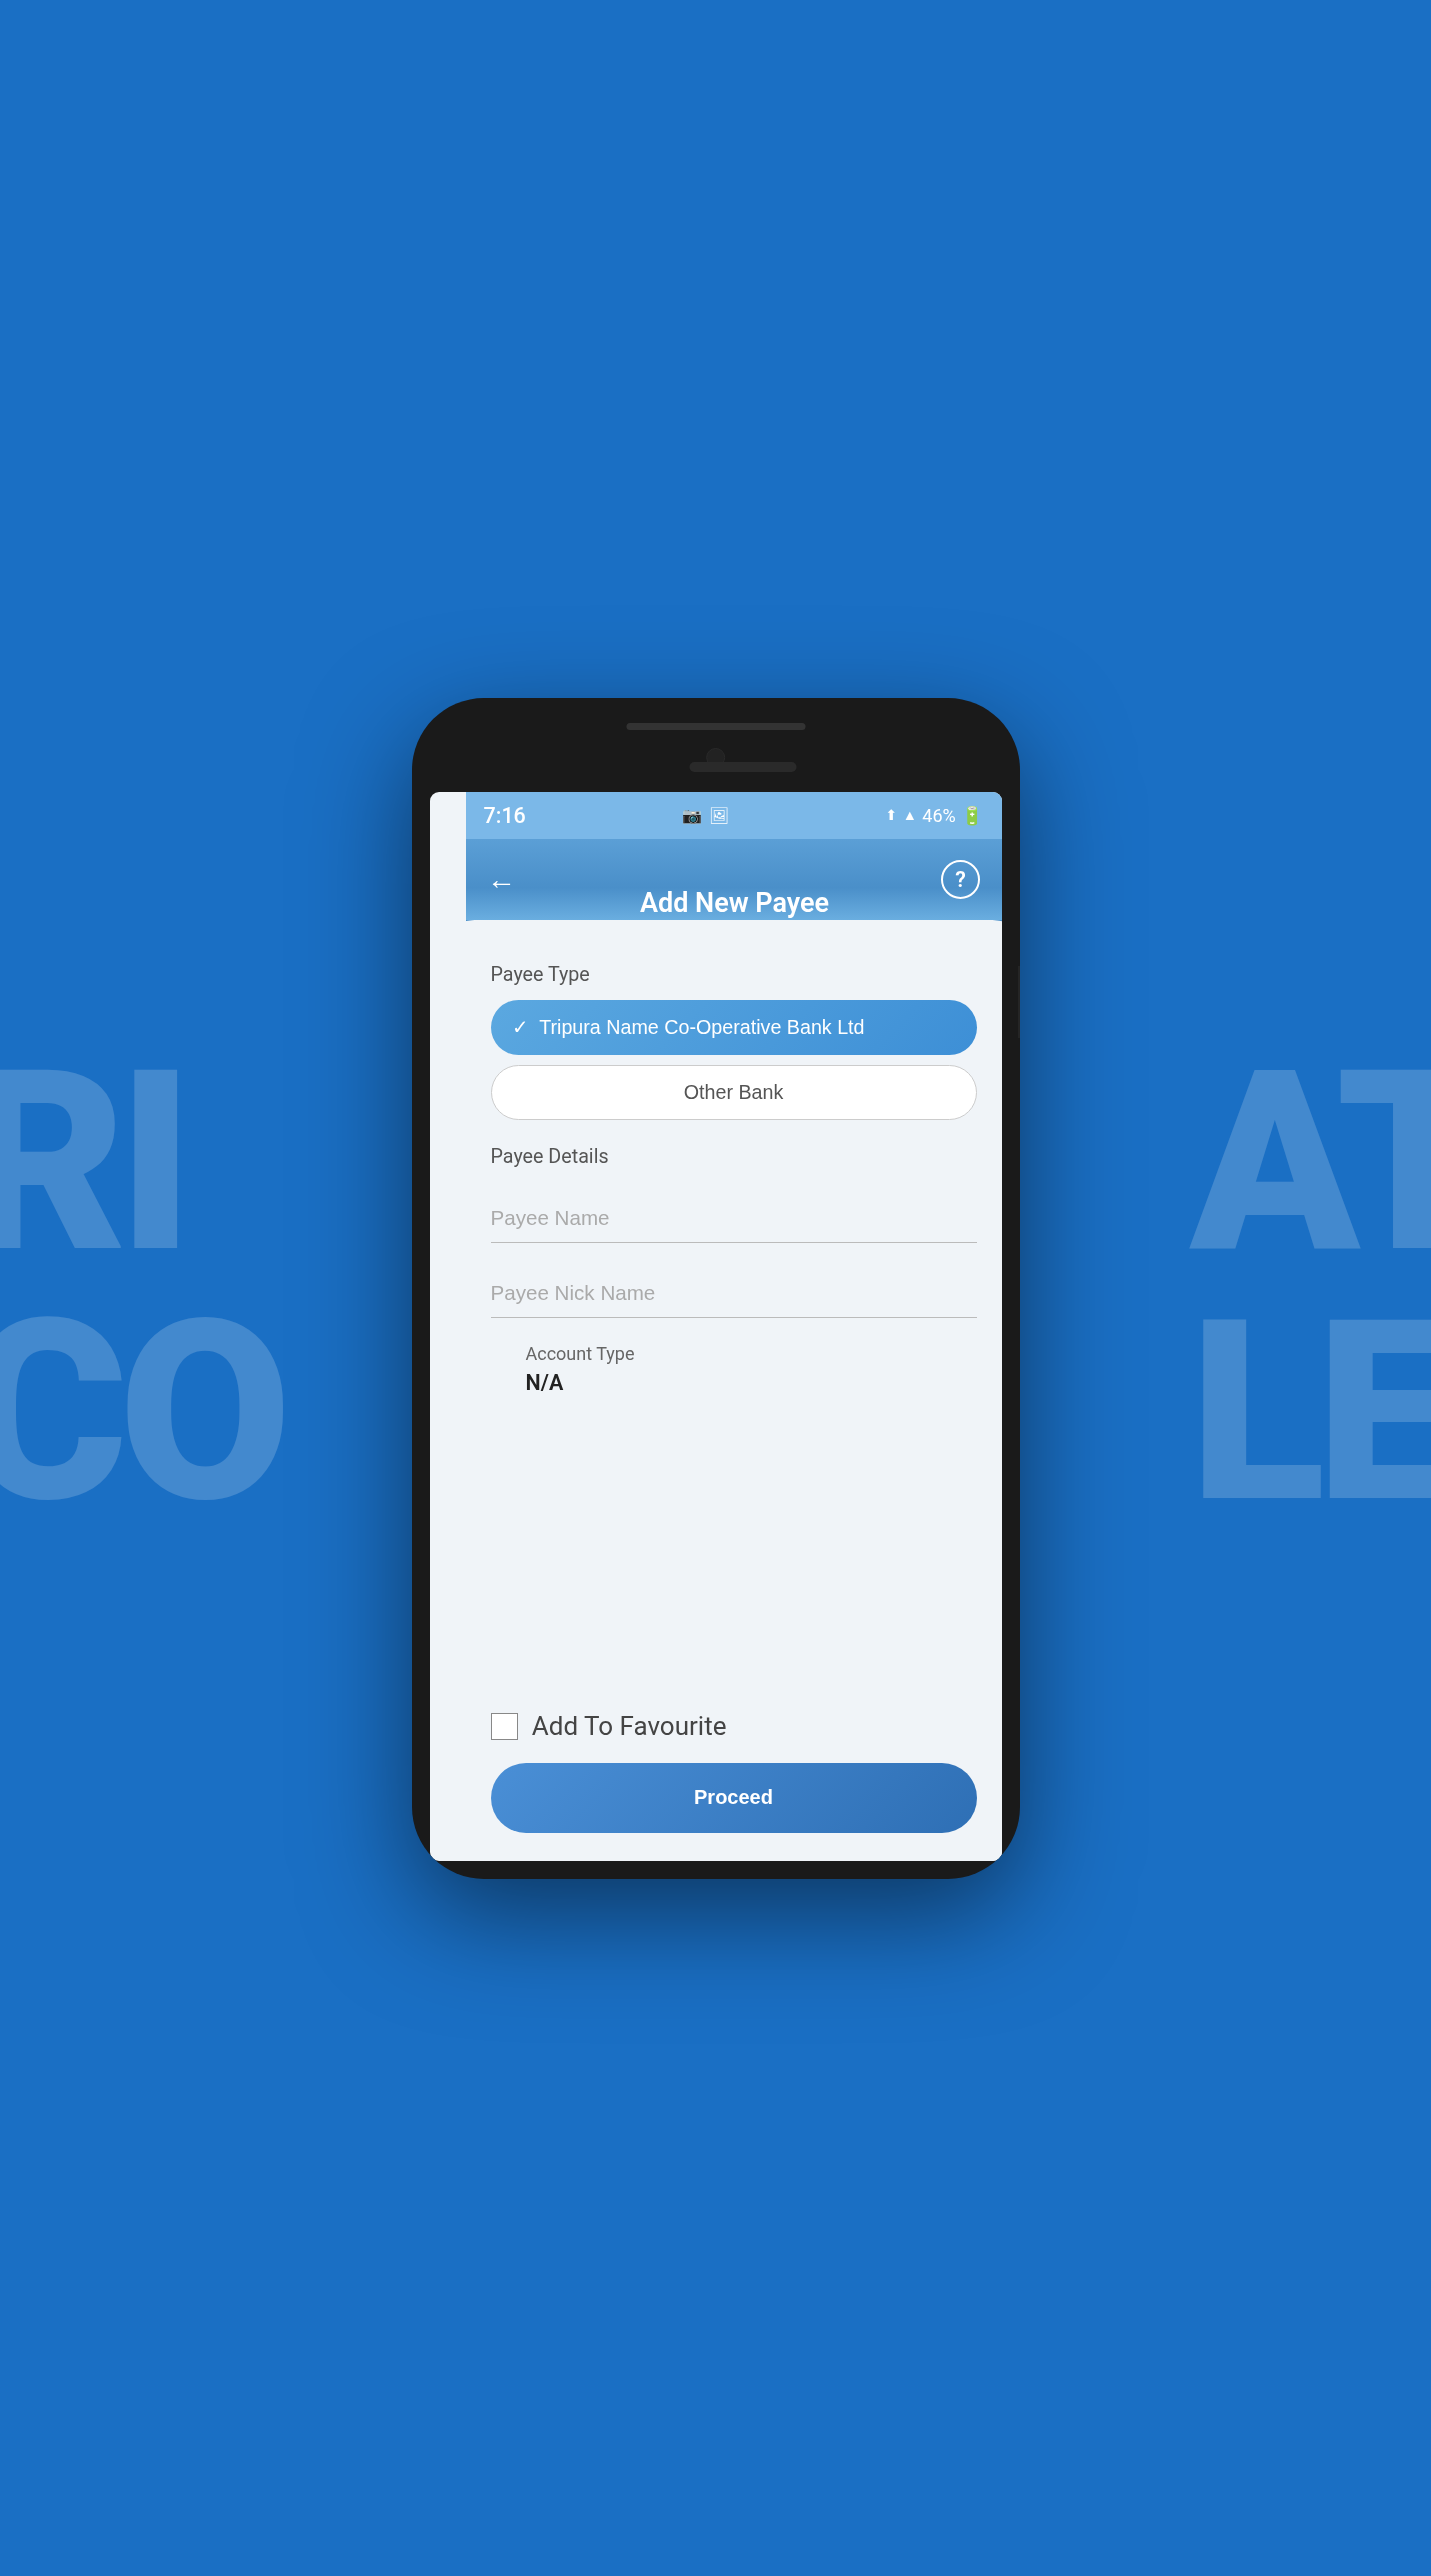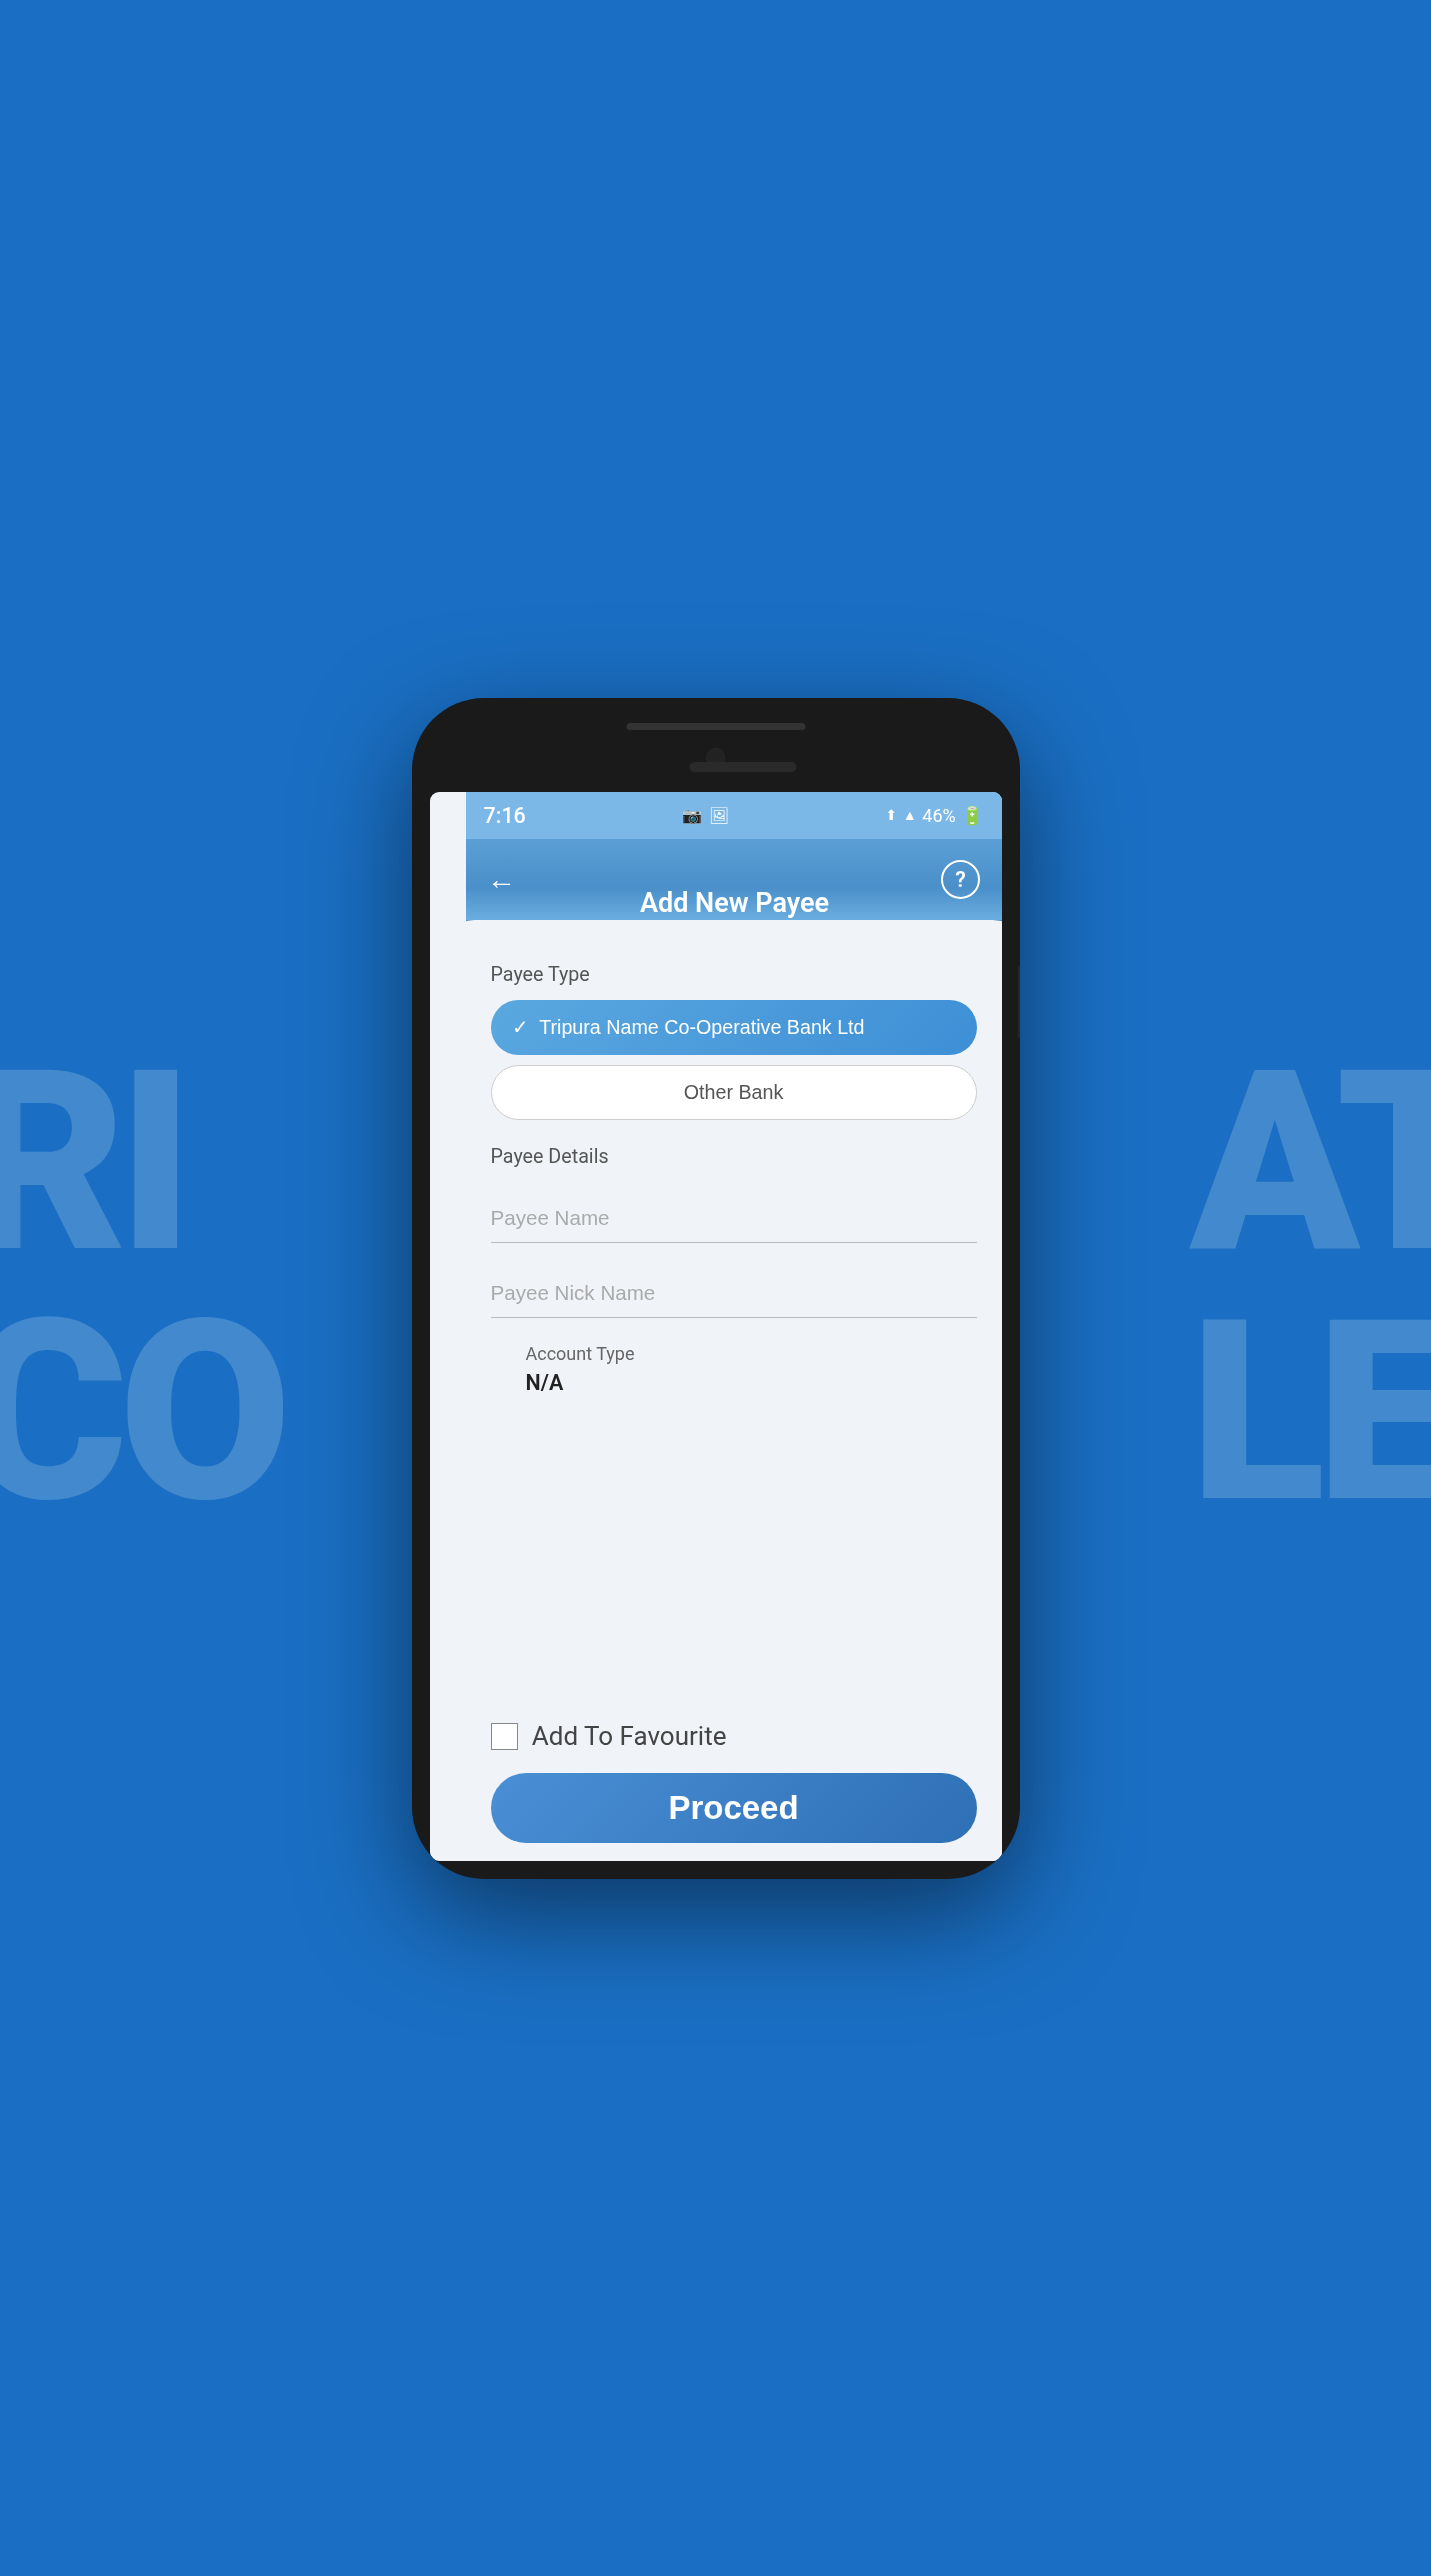--- a/index.html
+++ b/index.html
@@ -344,24 +344,24 @@
     }
 
     
     .proceed-btn {
       width: 100%;
       height: 70px;
       background: linear-gradient(135deg, #4a8fd6 0%, #2e6fb5 100%);
       border-radius: 35px;
       border: none;
       color: white;
-      font-size: 33px;
+      font-size: 20px;
       font-weight: 600;
       cursor: pointer;
-      margin-bottom: 0;
+      margin-bottom: 10px;
     }
   </style>
 </head>
 <body>
 
 <div class="bg-text-left">RI<br>CO</div>
 <div class="bg-text-right">AT<br>LE</div>
 
 <div class="phone-container">
   <div class="phone-top-bar"></div>

